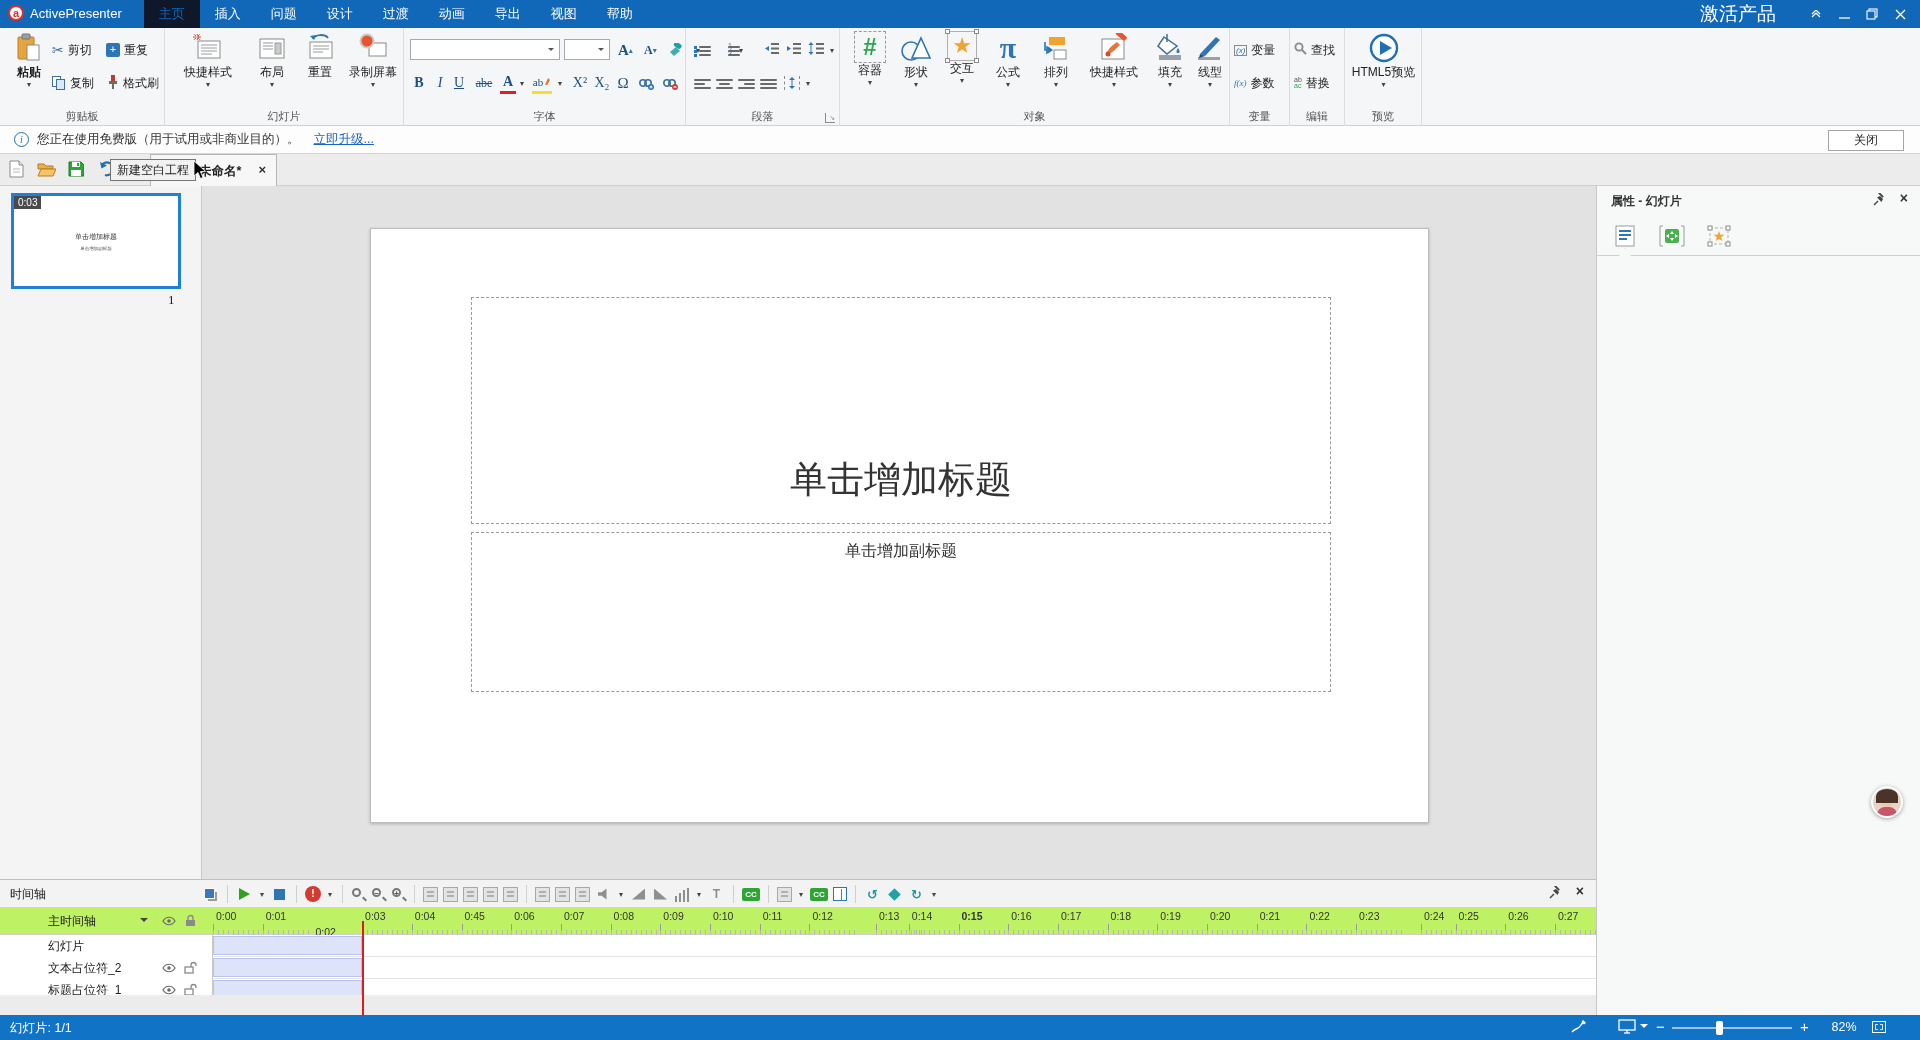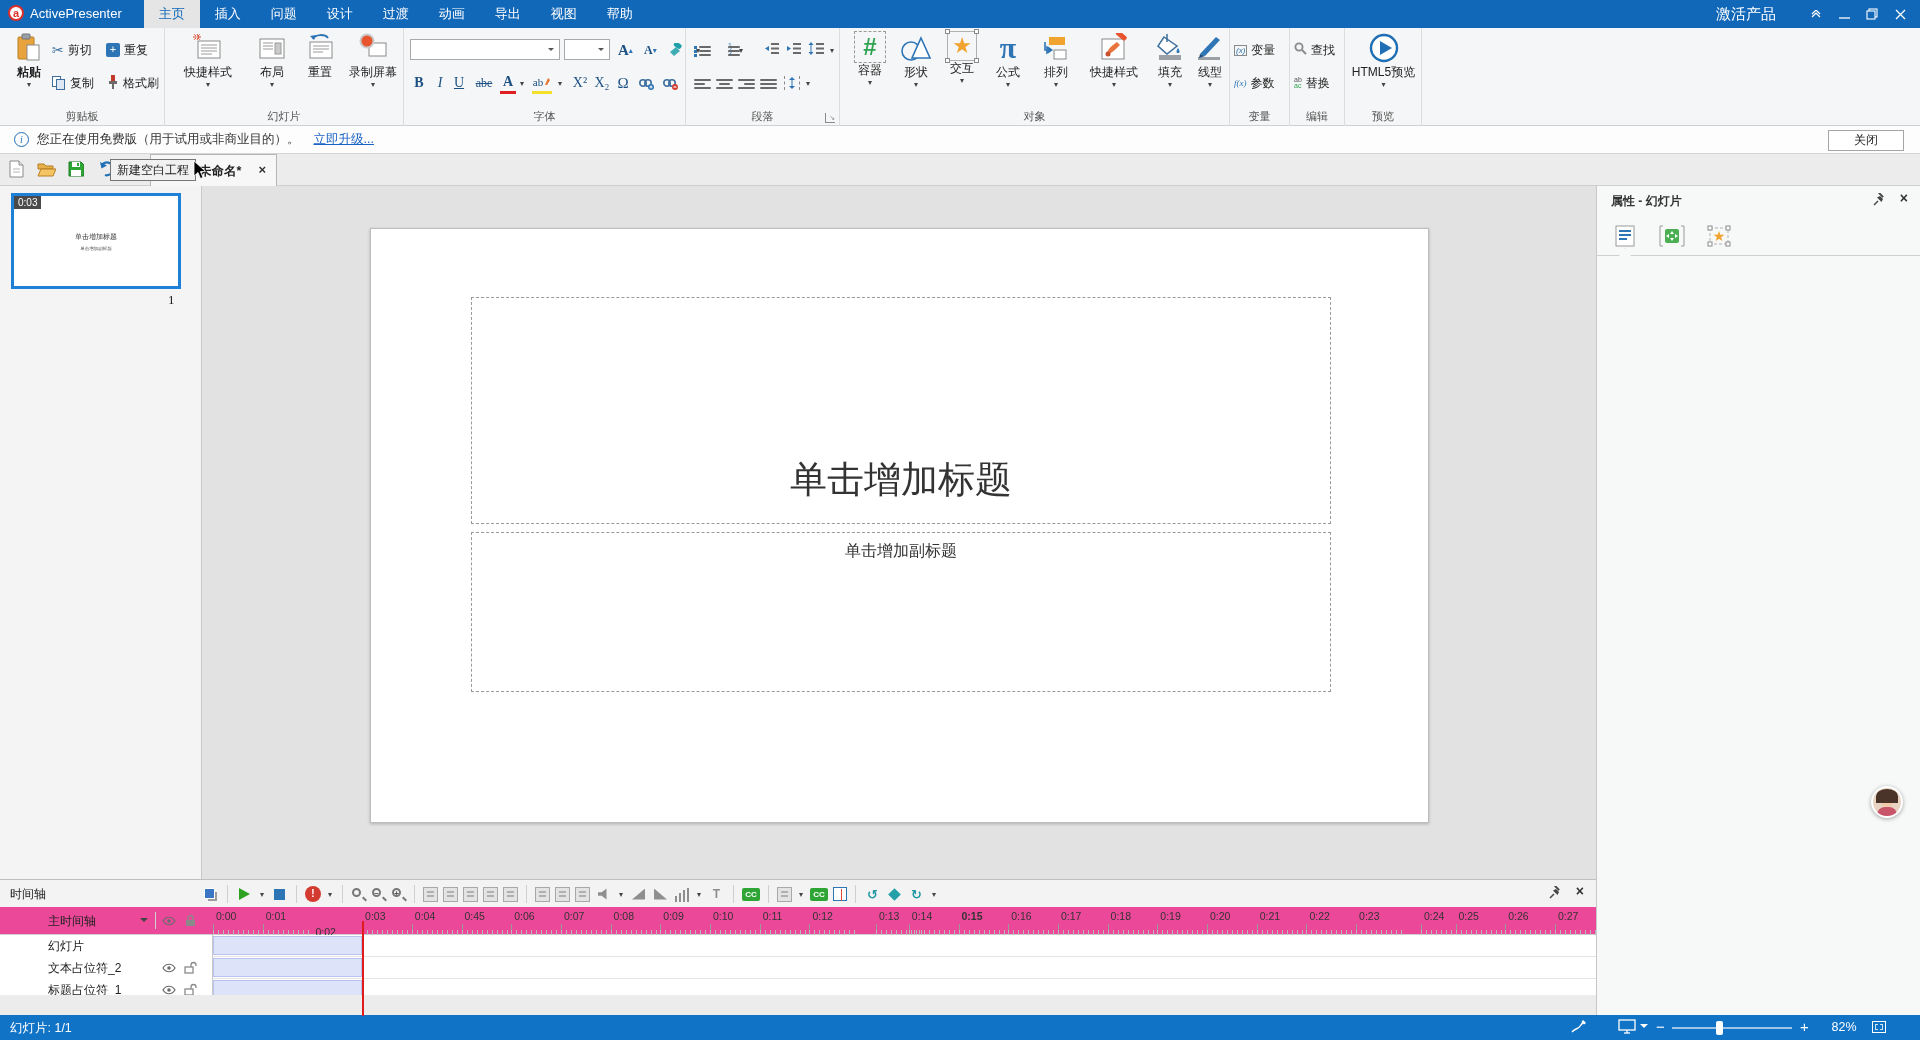--- a/index.html
+++ b/index.html
@@ -6,23 +6,23 @@
   html,body{width:1920px;height:1040px;overflow:hidden;}
   body{font-family:"Liberation Sans","DejaVu Sans",sans-serif;font-size:12px;color:#222;background:#e4e4e4;}
   .screen{position:relative;width:1920px;height:1040px;overflow:hidden;background:#e4e4e4;}
 
   
   .titlebar{position:absolute;left:0;top:0;width:1920px;height:28px;background:#1167b8;display:flex;align-items:stretch;color:#fff;}
   .tb-logo{width:16px;height:16px;border-radius:50%;background:#fff;color:#d8302a;border:2px solid #d8302a;font-weight:bold;font-size:11px;line-height:12px;text-align:center;margin:5px 6px 0 8px;}
   .tb-appname{font-size:13px;line-height:28px;margin-right:22px;}
   .menutabs{display:flex;align-items:stretch;}
   .mtab{padding:0 15px;line-height:28px;font-size:13px;color:#fff;cursor:default;}
-  .mtab.active{background:#e5e5e5;color:#1167b8;}
+  .mtab.active{background:#0f172a;color:#1167b8;}
   .tb-right{margin-left:auto;display:flex;align-items:center;}
-  .tb-activate{font-size:15px;margin-right:26px;}
+  .tb-activate{font-size:19px;margin-right:26px;}
   .winbtn{width:28px;height:28px;display:flex;align-items:center;justify-content:center;}
   .winbtn svg{display:block;}
 
   
   .ribbon{position:absolute;left:0;top:28px;width:1920px;height:98px;background:#f5f6f7;border-bottom:1px solid #cfd0d1;}
   .rgroup{position:absolute;top:0;height:98px;border-right:1px solid #dcdddd;}
   .rgroup-label{position:absolute;left:0;right:0;bottom:2px;text-align:center;font-size:11px;color:#555;}
   .bigbtn{position:absolute;top:3px;display:flex;flex-direction:column;align-items:center;height:76px;}
   .bicon{height:34px;display:flex;align-items:center;justify-content:center;}
   .blabel{font-size:12px;color:#222;line-height:14px;text-align:center;white-space:nowrap;}
@@ -82,21 +82,21 @@
   .avatar .face{position:absolute;left:8px;top:7px;width:12px;height:12px;border-radius:50%;background:#f0c9a8;}
   .avatar .body{position:absolute;left:4px;top:19px;width:20px;height:12px;border-radius:8px 8px 0 0;background:#c8556a;}
 
   
   .timeline{position:absolute;left:0;top:879px;width:1596px;height:136px;background:#f3f3f3;border-top:1px solid #bfbfbf;}
   .tl-header{position:absolute;left:0;top:0;width:1596px;height:27px;}
   .tl-title{position:absolute;left:10px;top:6px;font-size:12px;color:#222;}
   .tl-toolbar{position:absolute;left:202px;top:2px;height:24px;display:flex;align-items:center;gap:5px;}
   .tl-pin{position:absolute;right:34px;top:6px;} .tl-close{position:absolute;right:12px;top:3px;font-size:14px;font-weight:bold;color:#333;}
   .tl-body{position:absolute;left:0;top:27px;width:1596px;height:109px;background:#fff;}
-  .tl-mainrow{position:absolute;left:0;top:0;width:1596px;height:28px;background:#ec4899;border-bottom:1px solid #cfcfcf;}
+  .tl-mainrow{position:absolute;left:0;top:0;width:1596px;height:28px;background:#bef264;border-bottom:1px solid #cfcfcf;}
   .tl-row-label{position:absolute;left:48px;font-size:12px;color:#222;line-height:22px;white-space:nowrap;}
   .ruler{position:absolute;left:213px;top:0;width:1383px;height:28px;overflow:hidden;}
   .rcell{position:absolute;top:0;height:28px;}
   .rcell .rlab{position:absolute;left:3px;top:3px;font-size:10.5px;color:#333;}
   .rcell .minors{position:absolute;left:0;bottom:0;width:100%;height:5px;background:repeating-linear-gradient(to right,#b9b9b9 0 1px,transparent 1px 4.97px);}
   .rcell:before{content:"";position:absolute;left:0;bottom:0;width:1px;height:11px;background:#9a9a9a;}
   .trow{position:absolute;left:0;width:1596px;height:22px;border-bottom:1px solid #e4e4e4;background:#fff;}
   .trow .lab-area{position:absolute;left:0;top:0;width:213px;height:22px;border-right:1px solid #c9c9c9;background:#fff;}
   .tbar{position:absolute;top:1px;height:19px;background:#dde3f8;border:1px solid #b9c2ec;}
   .eyeic,.lockic{position:absolute;top:5px;}

